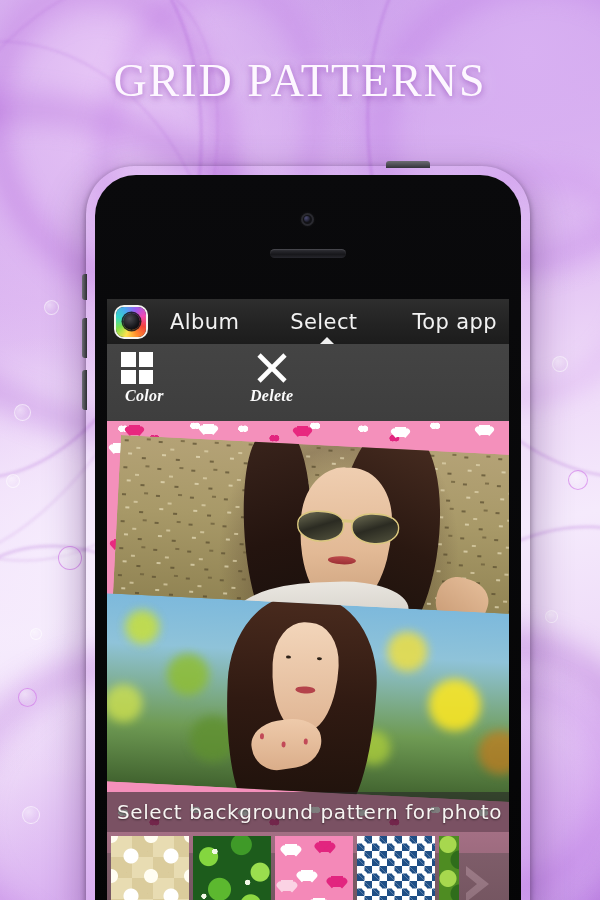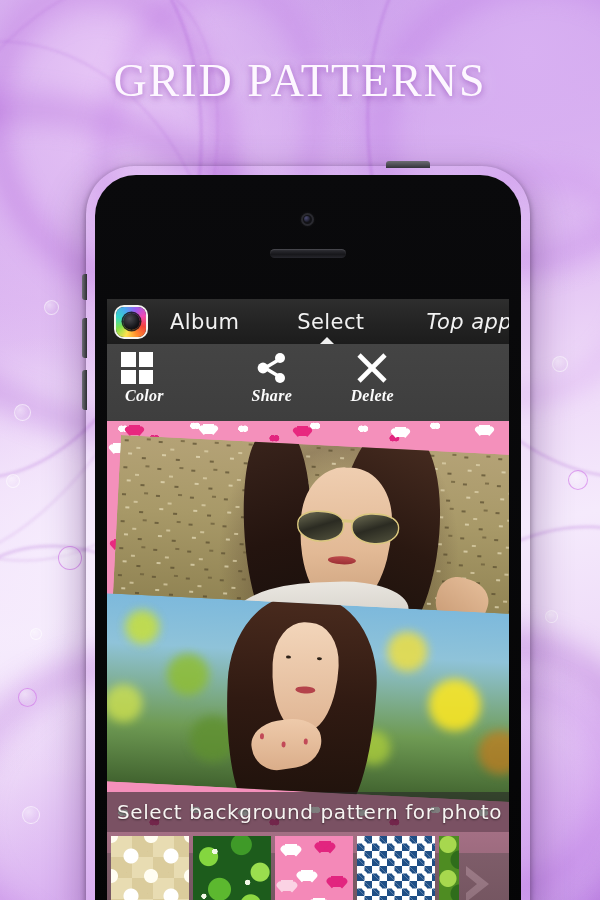--- a/index.html
+++ b/index.html
@@ -118,26 +118,26 @@
   .app-icon{width:30px;height:30px;border-radius:8px;position:relative;flex:0 0 30px;
             background:conic-gradient(from 200deg,#ffe14d,#7ee04a,#35d6c8,#4aa8f0,#9a5cf0,
                        #f04ab0,#f2453a,#ff8a2b,#ffe14d);
             box-shadow:0 0 0 2px #f4f4f0;}
   .app-icon::after{content:"";position:absolute;left:50%;top:50%;width:17px;height:17px;
             margin:-8.5px 0 0 -8.5px;border-radius:50%;
             background:radial-gradient(circle at 38% 34%,#4b4b52,#141418 62%,#0a0a0c);
             box-shadow:0 0 0 1.5px rgba(20,20,22,.85);}
   .app-icon .lens-dot{position:absolute;left:54%;top:46%;width:7px;height:7px;border-radius:50%;
             background:#8a49d8;}
-  #nav{display:flex;align-items:center;gap:16px;margin-left:8px;flex:1;}
+  #nav{display:flex;align-items:center;gap:9px;margin-left:8px;flex:1;}
   .nav-item{color:#f2f2f2;font-size:21px;letter-spacing:.4px;padding:0 10px;
             font-family:"DejaVu Sans", sans-serif;font-weight:400;white-space:nowrap;}
   .nav-item.i1{margin-left:6px;}
   .nav-item.i2{margin-left:22px;}
-  .nav-item.i3{margin-left:26px;font-style:italic;}
+  .nav-item.i3{margin-left:26px;}
   #nav-caret{position:absolute;left:212px;bottom:-1px;width:0;height:0;
              border-left:8px solid transparent;border-right:8px solid transparent;
              border-bottom:8px solid #f0f0f0;}
 
   
   #toolbar{
     height:71px;flex:0 0 71px;display:flex;align-items:flex-start;
     background:linear-gradient(180deg,#444444 0%,#3e3e3e 100%);
     padding-top:6px;position:relative;
   }
@@ -376,32 +376,20 @@
                 <span></span>
                 <span></span>
                 <span></span>
                 <span></span>
               </div>
           </div>
           <div class="lbl">Color</div>
         </div>
 
 
-        <div class="tool">
-          <div class="glyph">
-            <svg width="32" height="32" viewBox="0 0 32 32">
-              <line x1="9" y1="16" x2="24" y2="7" stroke="#fff" stroke-width="3.4"></line>
-              <line x1="9" y1="16" x2="24" y2="25" stroke="#fff" stroke-width="3.4"></line>
-              <circle cx="24" cy="6" r="5" fill="#fff"></circle>
-              <circle cx="24" cy="26" r="5" fill="#fff"></circle>
-              <circle cx="7" cy="16" r="5.4" fill="#fff"></circle>
-            </svg>
-          </div>
-          <div class="lbl">Share</div>
-        </div>
 
         <div class="tool">
           <div class="glyph">
             <svg width="32" height="32" viewBox="0 0 32 32">
               <line x1="3" y1="3" x2="29" y2="29" stroke="#fff" stroke-width="4.6" stroke-linecap="butt"></line>
               <line x1="29" y1="3" x2="3" y2="29" stroke="#fff" stroke-width="4.6" stroke-linecap="butt"></line>
             </svg>
           </div>
           <div class="lbl">Delete</div>
         </div>

